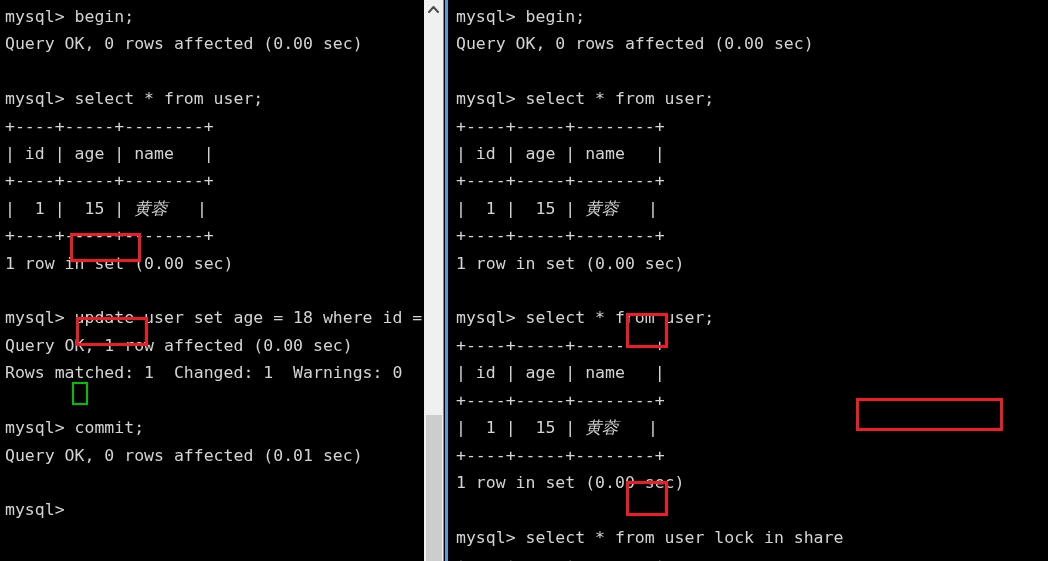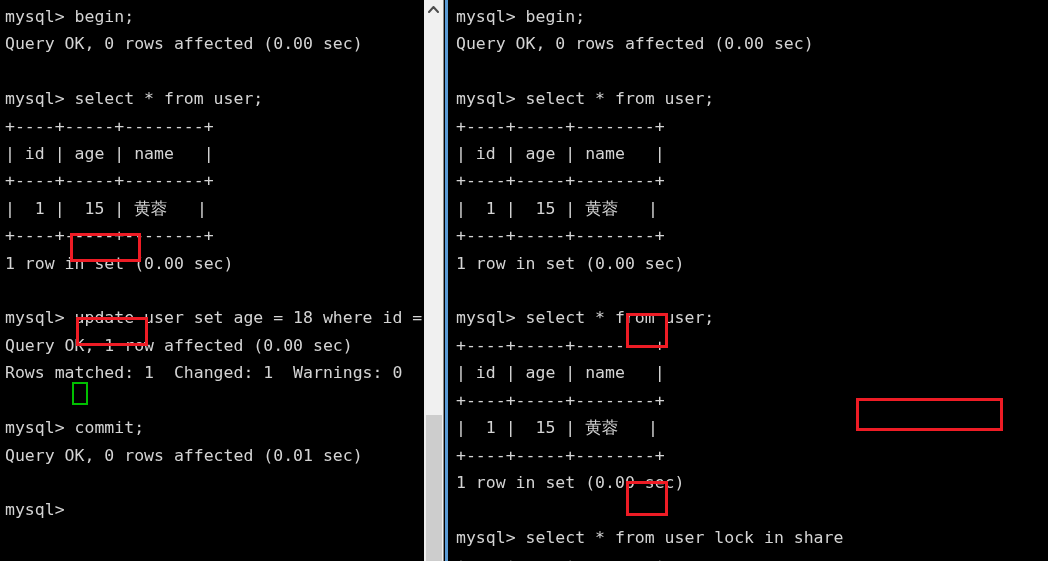--- a/index.html
+++ b/index.html
@@ -91,21 +91,21 @@
   .term-right {
     position: absolute;
     left: 32px;
     top: 3px;
     white-space: pre;
     color: #d4d4d4;
     font-size: 16.5px;
     line-height: 27.4px;
   }
 
-  .cjk { font-family: "DejaVu Sans", sans-serif; }
+  .cjk { font-family: "DejaVu Sans", sans-serif; font-style: italic; }
 
   
   .cursor-block {
     position: absolute;
     border: 2px solid #00c000;
     background: transparent;
     box-sizing: border-box;
   }
 
   

